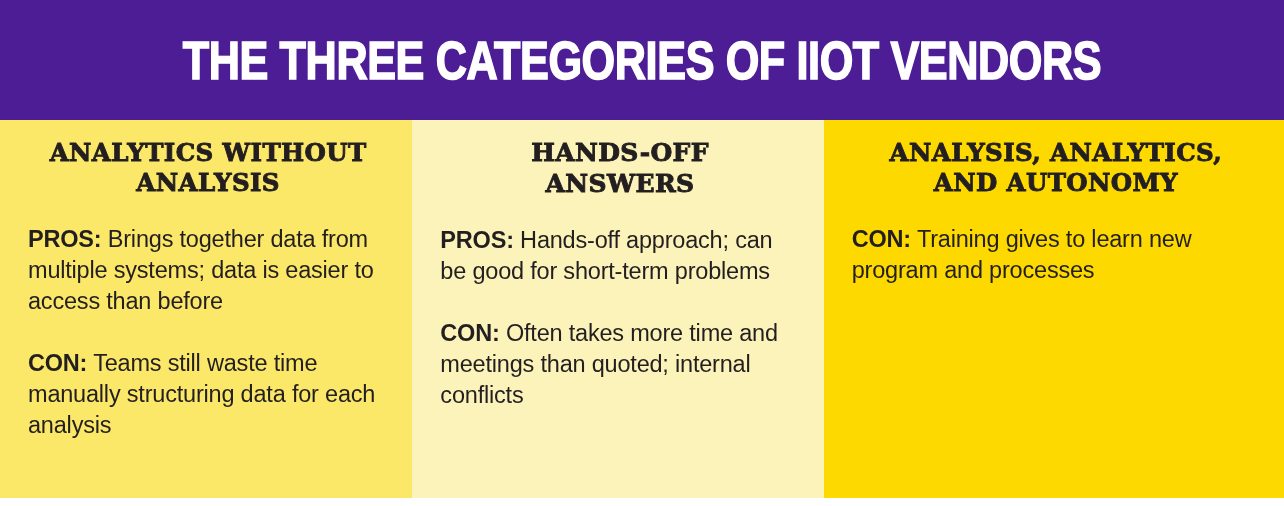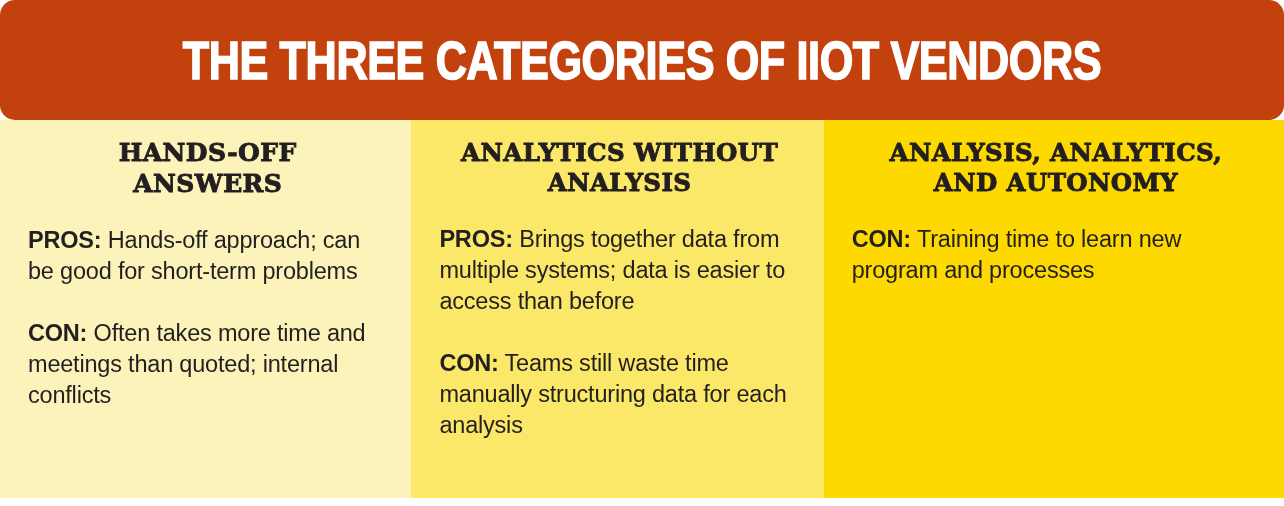--- a/index.html
+++ b/index.html
@@ -107,53 +107,53 @@
     height: 8px;
     background: #ffffff;
     width: 100%;
   }
 </style>
 </head>
 <body>
 
 <div id="infographic">
 
-  <div class="title-banner" style="background: #c2410c; border-radius: 15px;">
+  <div class="title-banner" style="background: #4c1d95;">
     <div class="title-text" style="color: rgb(255, 255, 255); -webkit-text-stroke: 1.6px rgb(255, 255, 255);">THE THREE CATEGORIES OF IIOT VENDORS</div>
   </div>
 
   <div class="columns">
+
+    <div class="column col-2" style="background: rgb(251, 231, 104);">
+      <div class="col-header">ANALYTICS WITHOUT
+ANALYSIS</div>
+      <div class="entry">
+        <span class="label">PROS:</span><span class="body"> Brings together data from multiple systems; data is easier to access than before</span>
+      </div>
+      <div class="entry">
+        <span class="label">CON:</span><span class="body"> Teams still waste time manually structuring data for each analysis</span>
+      </div>
+    </div>
 
     <div class="column col-1" style="background: rgb(251, 243, 185);">
       <div class="col-header">HANDS-OFF
 ANSWERS</div>
       <div class="entry">
         <span class="label">PROS:</span><span class="body"> Hands-off approach; can be good for short-term problems</span>
       </div>
       <div class="entry">
         <span class="label">CON:</span><span class="body"> Often takes more time and meetings than quoted; internal conflicts</span>
       </div>
     </div>
 
-    <div class="column col-2" style="background: rgb(251, 231, 104);">
-      <div class="col-header">ANALYTICS WITHOUT
-ANALYSIS</div>
-      <div class="entry">
-        <span class="label">PROS:</span><span class="body"> Brings together data from multiple systems; data is easier to access than before</span>
-      </div>
-      <div class="entry">
-        <span class="label">CON:</span><span class="body"> Teams still waste time manually structuring data for each analysis</span>
-      </div>
-    </div>
-
     <div class="column col-3" style="background: rgb(253, 217, 0);">
       <div class="col-header">ANALYSIS, ANALYTICS,
 AND AUTONOMY</div>
       <div class="entry">
-        <span class="label">CON:</span><span class="body"> Training time to learn new program and processes</span>
+        <span class="label">CON:</span><span class="body"> Training gives to learn new program and processes</span>
       </div>
     </div>
 
   </div>
 
   <div class="bottom-strip"></div>
 
 </div>
 
 </body></html>

